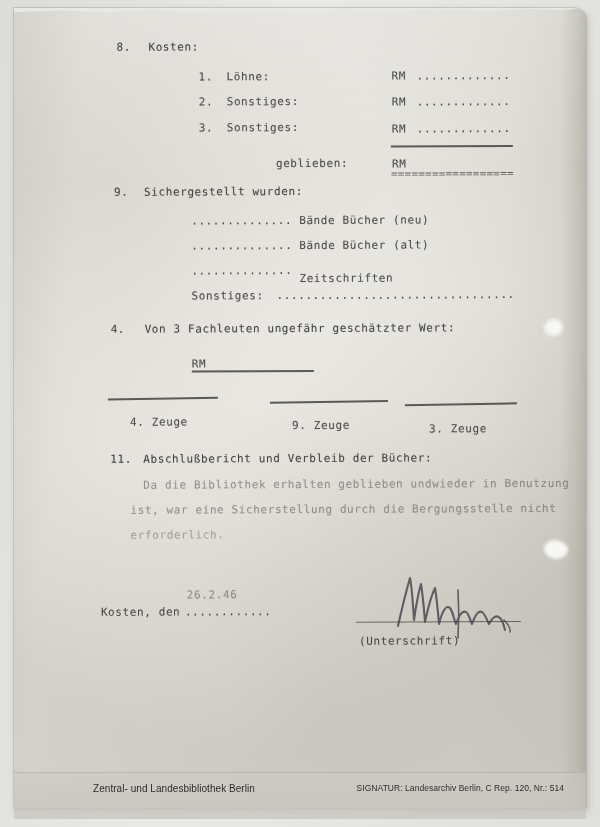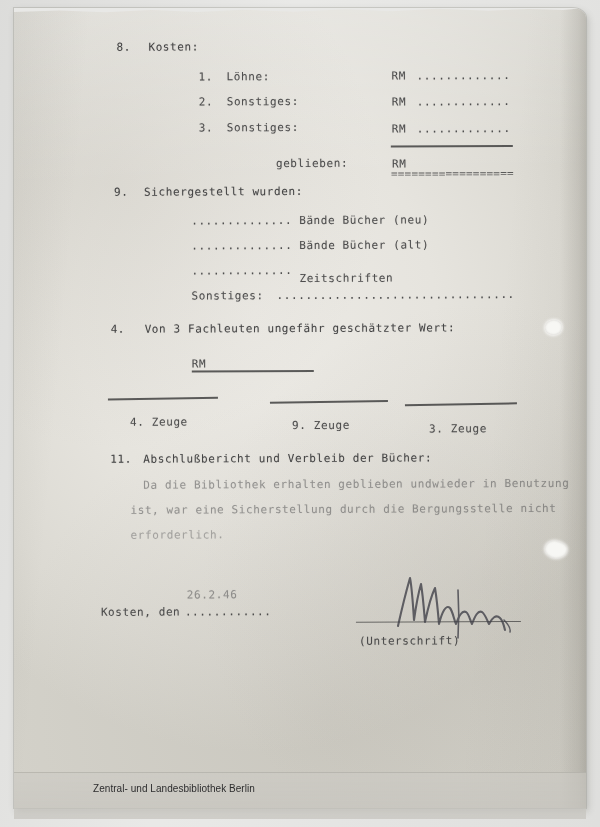--- a/index.html
+++ b/index.html
@@ -283,14 +283,15 @@
                C100,46 104,42 108,46 C111,49 112,54 113,58"></path>
       <path d="M66,18 C67,34 67,50 66,66" stroke-width="1.6"></path>
       <path d="M112,48 C116,52 119,56 118,60" stroke-width="1.5"></path>
     </svg>
   </div>
 
   <div class="footer">
     <div class="footer-left">
       <div>Zentral- und Landesbibliothek Berlin</div>
     </div>
+    <div class="footer-right">SIGNATUR: Landesarchiv Berlin, C Rep. 120, Nr.: 514</div>
   </div>
 </div>
 
 </body></html>

